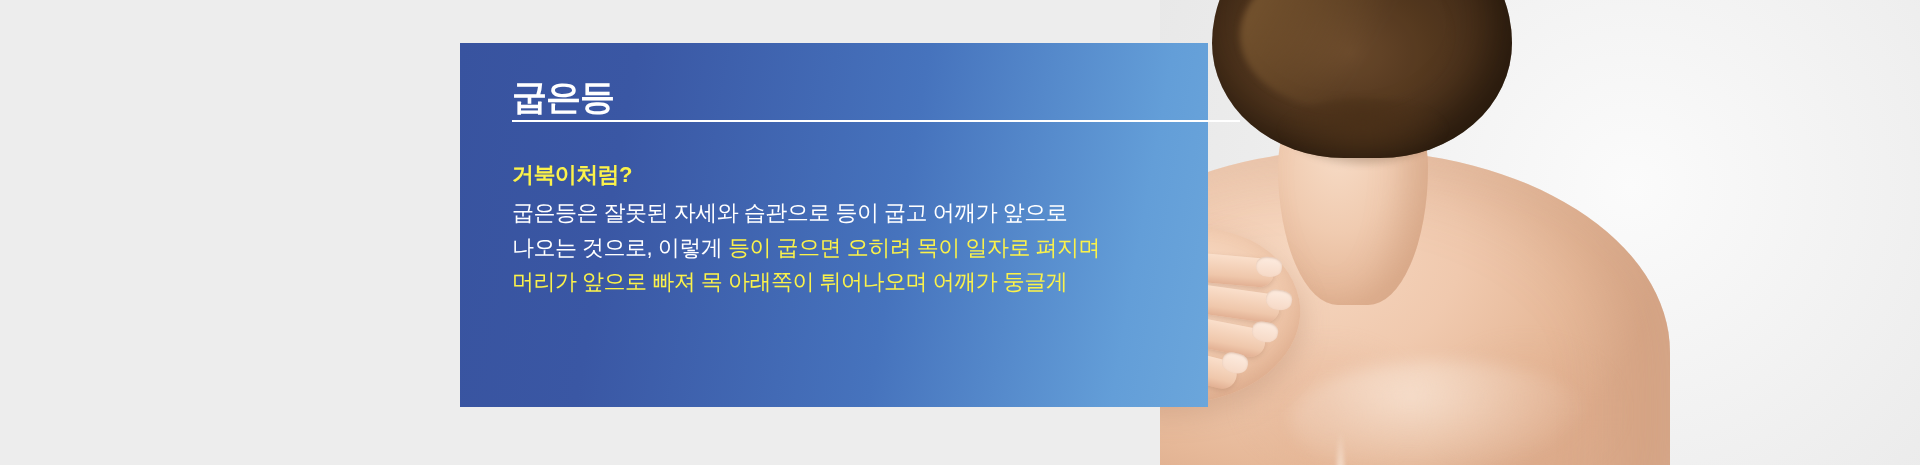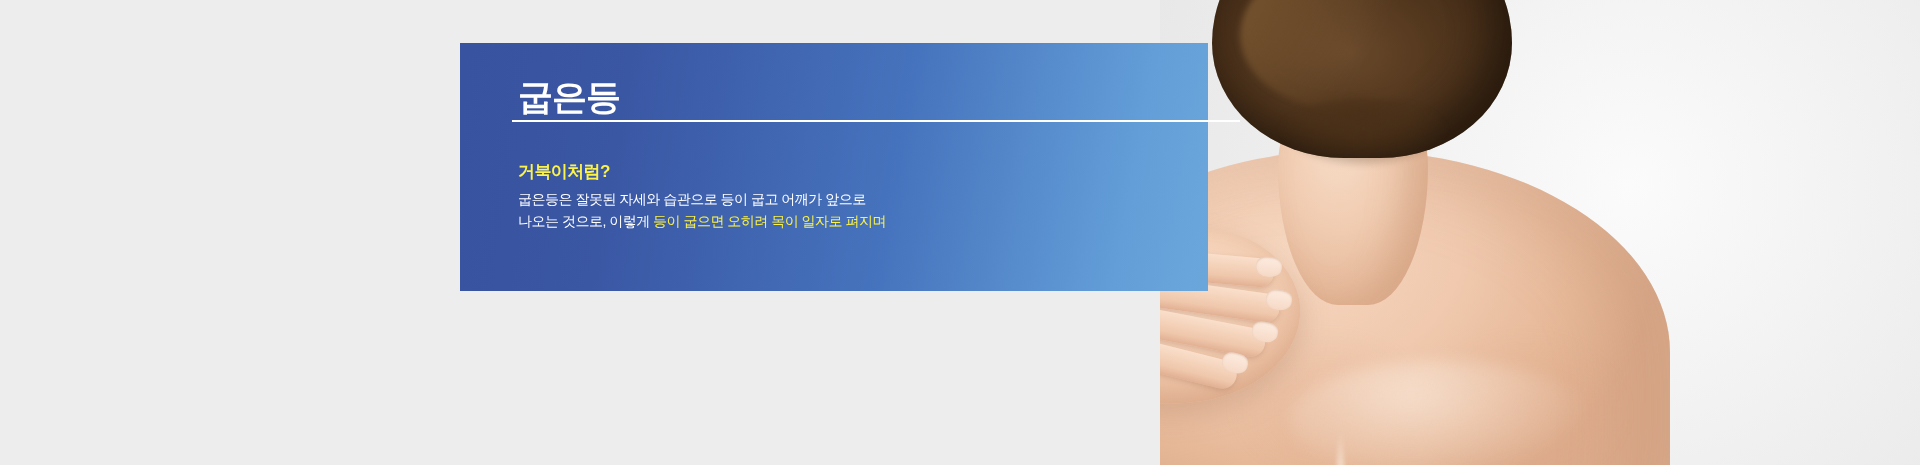--- a/index.html
+++ b/index.html
@@ -143,24 +143,23 @@
     width:300px; height:120px;
     border-radius:50%;
     background:radial-gradient(ellipse at 40% 30%, rgba(255,245,235,.55) 0%, rgba(255,245,235,0) 72%);
     filter:blur(8px);
   }
 
   
   .card {
     position:absolute;
     left:460px; top:43px;
-    width:748px; height:248px;
+    width:748px; height:364px;
     background:linear-gradient(100deg,#38539f 0%,#3a57a4 22%, #4673bd 58%, #639ed8 88%, #6ba6db 100%);
     z-index:3;
-    padding-left:6px;
   }
   .card-inner { padding:34px 44px 0 52px; }
 
   .card-title {
     color:#ffffff;
     font-size:35px;
     font-weight:bold;
     letter-spacing:-1px;
     line-height:1.15;
     white-space:nowrap;
@@ -170,29 +169,29 @@
     position:absolute;
     left:512px; top:120px;
     width:728px; height:2px;
     background:#ffffff;
     z-index:4;
   }
 
   .card-body { margin-top:43px; }
   .subhead {
     color:#fbf24a;
-    font-size:17px;
+    font-size:22px;
     font-weight:bold;
     letter-spacing:-.6px;
     margin-bottom:6px;
     white-space:nowrap;
     margin-top:40px;
   }
   .para {
-    font-size:14px;
+    font-size:22px;
     line-height:1.56;
     letter-spacing:-.5px;
     color:#ffffff;
     max-width:640px;
   }
   .para .line { white-space:nowrap; display:block; }
   .hl { color:#fbf24a; font-weight:normal; }
   .plain { color:#ffffff; font-weight:normal; }
 </style>
 </head>
@@ -228,20 +227,23 @@
       <div class="card-title">굽은등</div>
       <div class="card-body">
         <div class="subhead">거북이처럼?</div>
         <div class="para">
           <span class="line">
             <span class="plain">굽은등은 잘못된 자세와 습관으로 등이 굽고 어깨가 앞으로</span>
           </span>
           <span class="line">
             <span class="plain">나오는 것으로, 이렇게 </span><span class="hl">등이 굽으면 오히려 목이 일자로 펴지며</span>
           </span>
+          <span class="line">
+            <span class="hl">머리가 앞으로 빠져 목 아래쪽이 튀어나오며 어깨가 둥글게</span>
+          </span>
         </div>
       </div>
     </div>
   </div>
 
   <div class="title-rule"></div>
 
 </div>
 
 </body></html>

